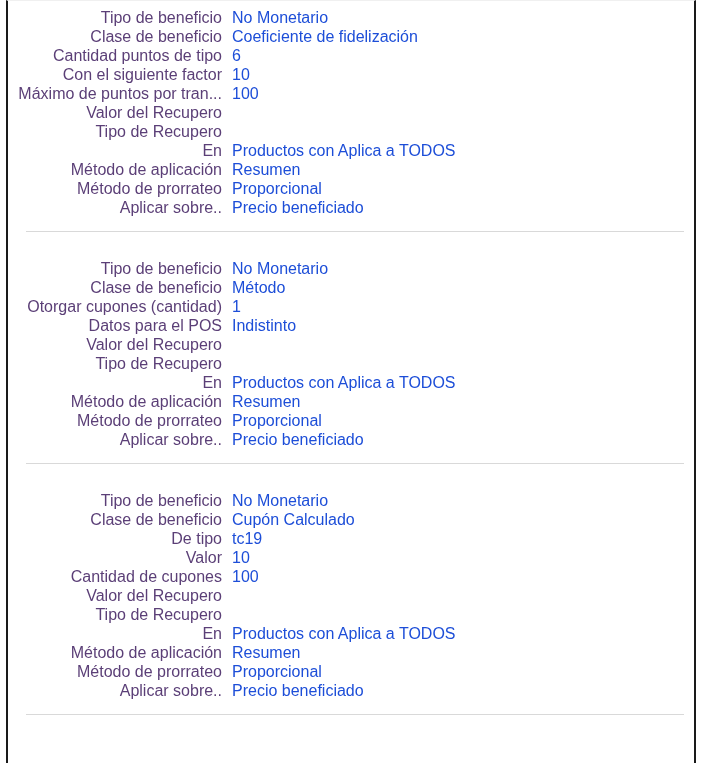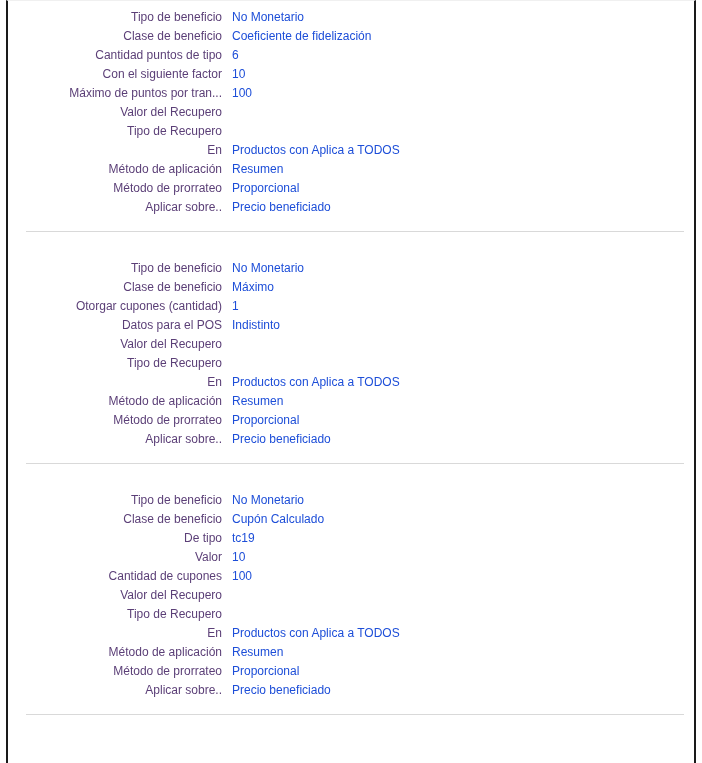--- a/index.html
+++ b/index.html
@@ -24,21 +24,21 @@
     overflow: hidden;
     background: #ffffff;
   }
   .section {
     display: block;
   }
   .row {
     display: flex;
     align-items: baseline;
     line-height: 19px;
-    font-size: 12px;
+    font-size: 16px;
     min-height: 19px;
   }
   .label {
     flex: 0 0 214px;
     width: 214px;
     text-align: right;
     color: #5b3f77;
     white-space: nowrap;
     overflow: hidden;
   }
@@ -116,21 +116,21 @@
 </div>
       <div class="divider"></div>
       <div class="section">
   <div class="row">
     <span class="label">Tipo de beneficio</span>
     <span class="value">No Monetario</span>
   </div>
 
   <div class="row">
     <span class="label">Clase de beneficio</span>
-    <span class="value">Máximo</span>
+    <span class="value">Método</span>
   </div>
 
   <div class="row">
     <span class="label">Otorgar cupones (cantidad)</span>
     <span class="value">1</span>
   </div>
 
 
   <div class="row">
     <span class="label">Datos para el POS</span>

